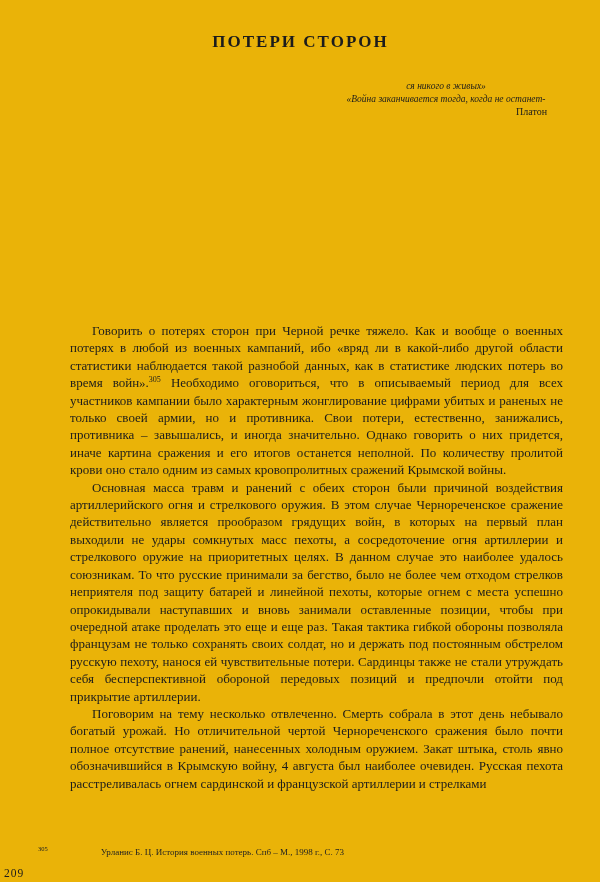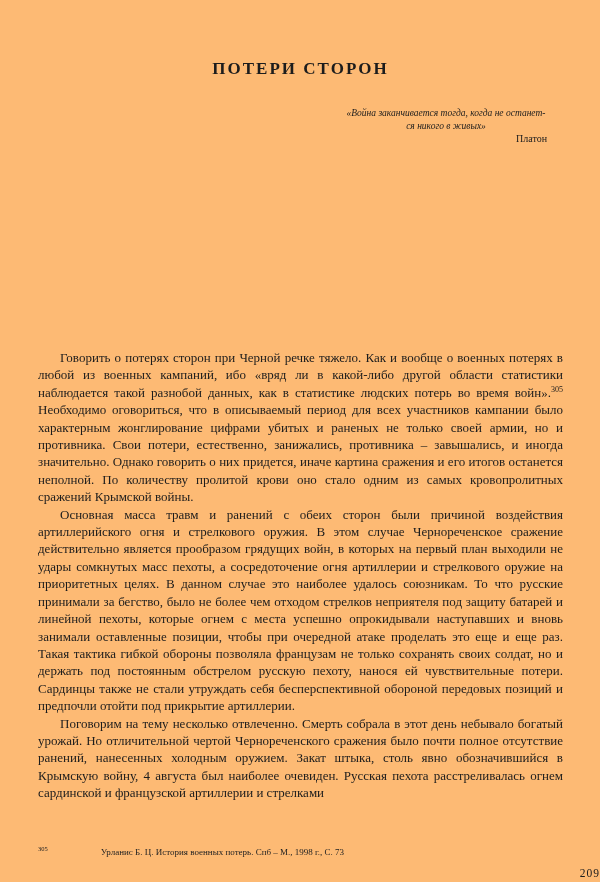--- a/index.html
+++ b/index.html
@@ -7,22 +7,22 @@
   body {
     width: 600px;
     height: 882px;
     font-family: "Liberation Serif", serif;
     color: #1c1c1c;
   }
   .page {
     position: relative;
     width: 600px;
     height: 882px;
-    background: #fdba74;
-    padding: 59px 37px 0 38px;
+    background: #eab308;
+    padding: 32px 37px 0 38px;
     overflow: hidden;
   }
   .chapter-title {
     text-align: center;
     font-size: 17px;
     font-weight: bold;
     letter-spacing: 2px;
     white-space: nowrap;
   }
   .epigraph {
@@ -40,20 +40,21 @@
     font-size: 10px;
     padding-right: 16px;
   }
   .blank-region {
     height: 205px;
   }
   .body-text {
     font-size: 13px;
     line-height: 17.4px;
     text-align: justify;
+    margin-left: 32px;
   }
   .body-text p {
     text-indent: 22px;
   }
   sup.ref {
     font-size: 8px;
     line-height: 0;
   }
   .footnote {
     position: absolute;
@@ -66,39 +67,39 @@
   .footnote sup {
     font-size: 6.5px;
     line-height: 0;
   }
   .footnote .footnote-text {
     padding-left: 5px;
     margin-left: 48px;
   }
   .page-number {
     position: absolute;
-    left: 16px;
+    left: 4px;
     right: 0;
     bottom: 3px;
-    text-align: right;
+    text-align: left;
     font-size: 11.5px;
     letter-spacing: 1px;
   }
 </style>
 </head>
 <body>
 
 <div class="page">
 
   <h1 class="chapter-title">ПОТЕРИ СТОРОН</h1>
 
   <div class="epigraph">
     <div class="epigraph-text">
+      <div>ся никого в живых»</div>
       <div>«Война заканчивается тогда, когда не останет-</div>
-      <div>ся никого в живых»</div>
     </div>
     <div class="epigraph-author">Платон</div>
   </div>
 
   <div class="blank-region"></div>
 
   <div class="body-text">
     <p><span>Говорить о потерях сторон при Черной речке тяжело. Как и вообще о военных потерях в любой из военных кампаний, ибо «вряд ли в какой-либо другой области статистики наблюдается такой разнобой данных, как в статистике людских потерь во время войн».</span><sup class="ref">305</sup><span> Необходимо оговориться, что в описываемый период для всех участников кампании было характерным жонглирование цифрами убитых и раненых не только своей армии, но и противника. Свои потери, естественно, занижались, противника – завышались, и иногда значительно. Однако говорить о них придется, иначе картина сражения и его итогов останется неполной. По количеству пролитой крови оно стало одним из самых кровопролитных сражений Крымской войны.</span></p>
     <p>Основная масса травм и ранений с обеих сторон были причиной воздействия артиллерийского огня и стрелкового оружия. В этом случае Чернореченское сражение действительно является прообразом грядущих войн, в которых на первый план выходили не удары сомкнутых масс пехоты, а сосредоточение огня артиллерии и стрелкового оружие на приоритетных целях. В данном случае это наиболее удалось союзникам. То что русские принимали за бегство, было не более чем отходом стрелков неприятеля под защиту батарей и линейной пехоты, которые огнем с места успешно опрокидывали наступавших и вновь занимали оставленные позиции, чтобы при очередной атаке проделать это еще и еще раз. Такая тактика гибкой обороны позволяла французам не только сохранять своих солдат, но и держать под постоянным обстрелом русскую пехоту, нанося ей чувствительные потери. Сардинцы также не стали утруждать себя бесперспективной обороной передовых позиций и предпочли отойти под прикрытие артиллерии.</p>
     <p>Поговорим на тему несколько отвлеченно. Смерть собрала в этот день небывало богатый урожай. Но отличительной чертой Чернореченского сражения было почти полное отсутствие ранений, нанесенных холодным оружием. Закат штыка, столь явно обозначившийся в Крымскую войну, 4 августа был наиболее очевиден. Русская пехота расстреливалась огнем сардинской и французской артиллерии и стрелками</p>

